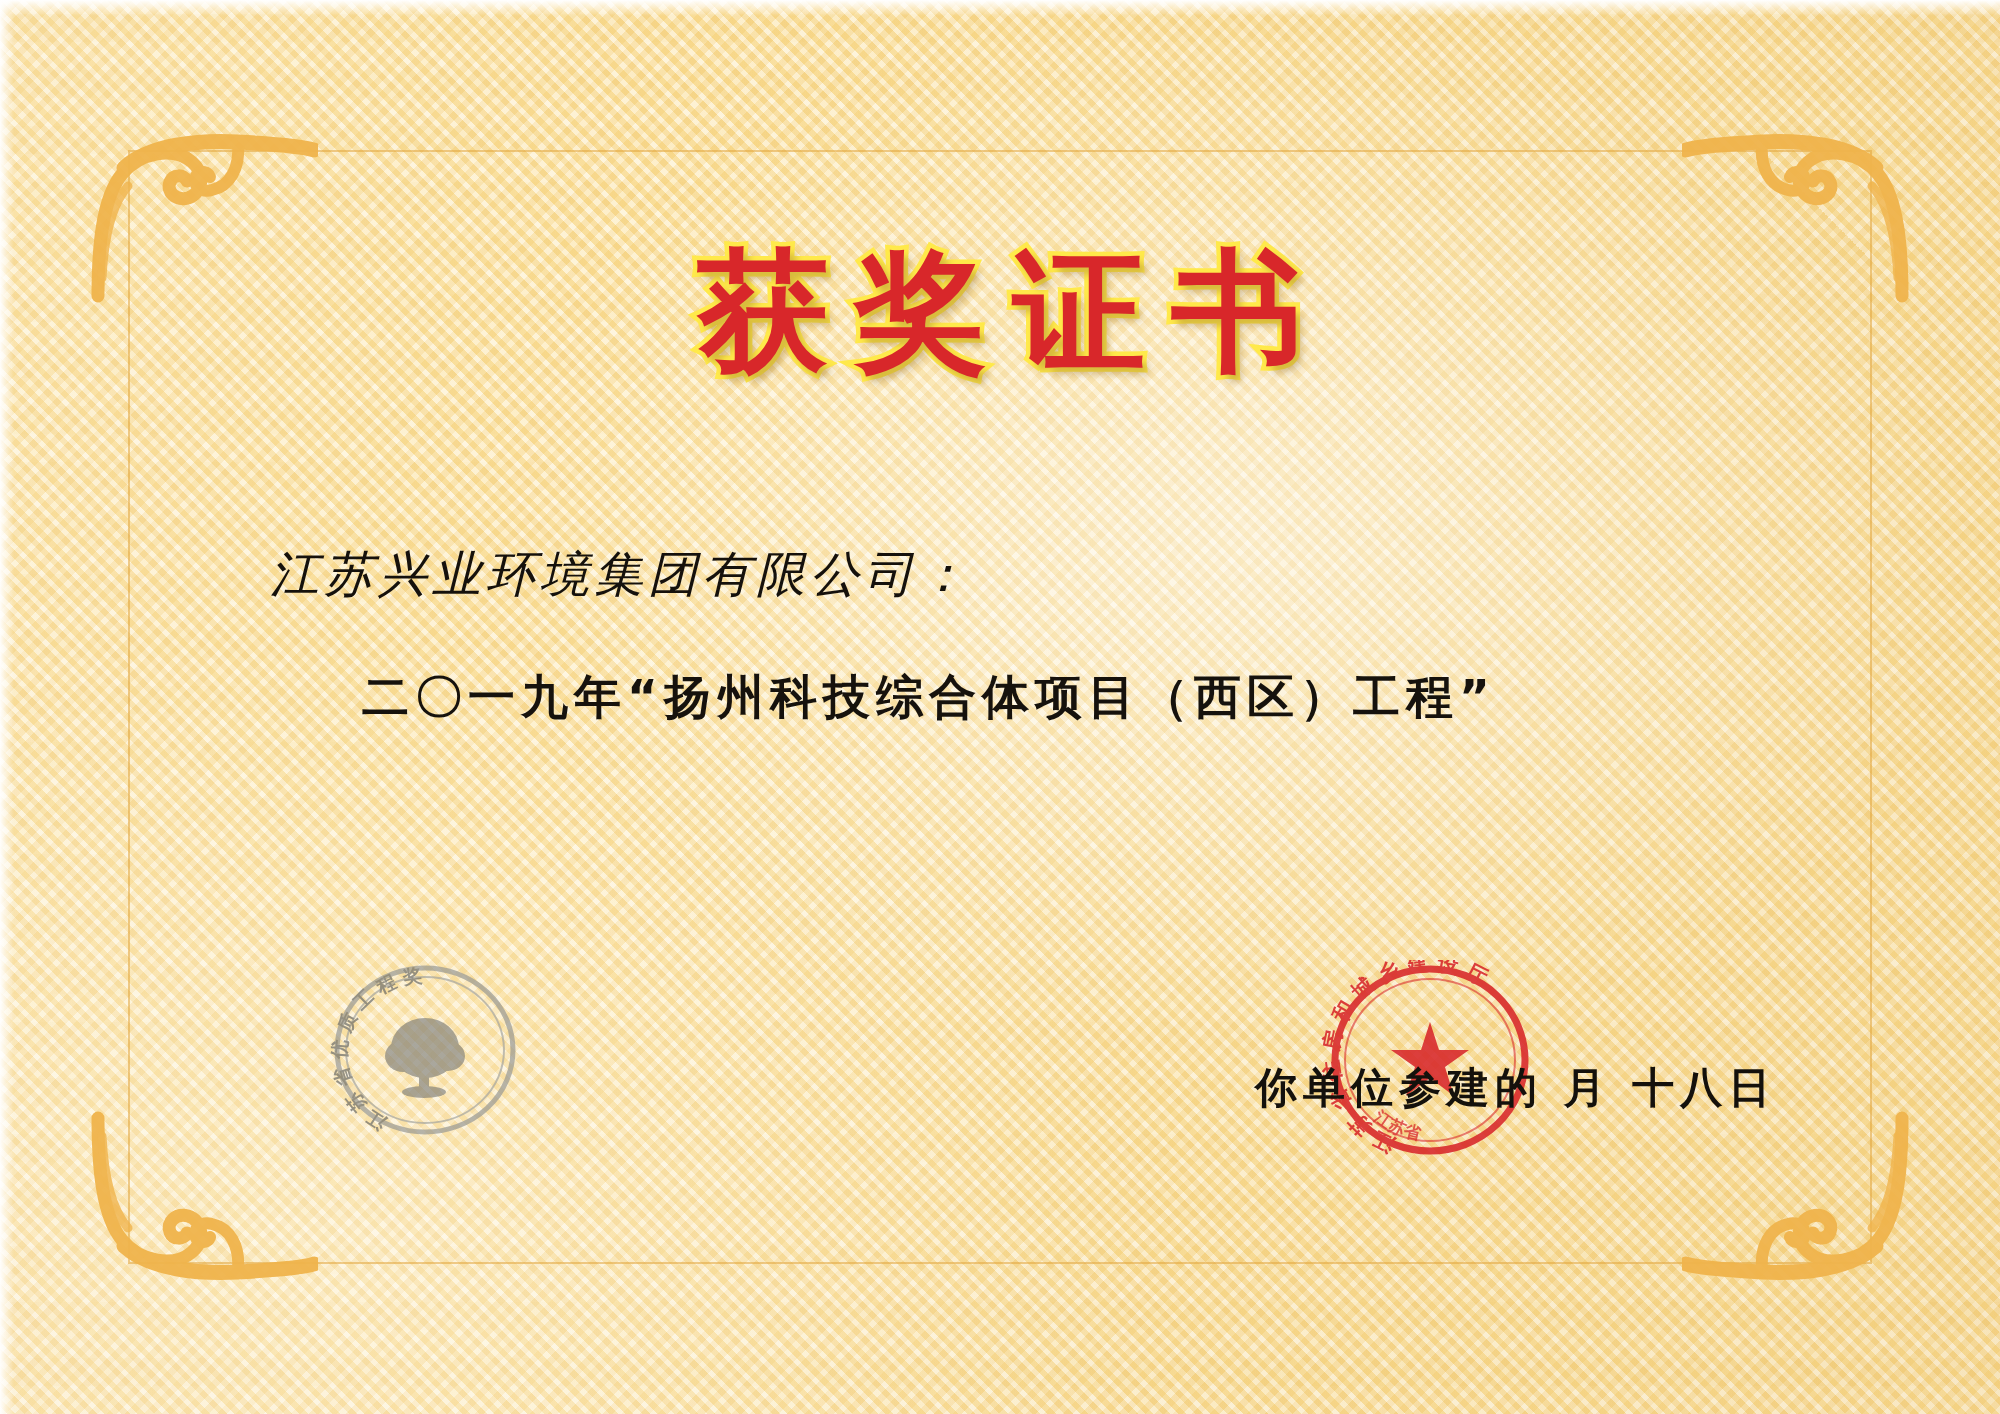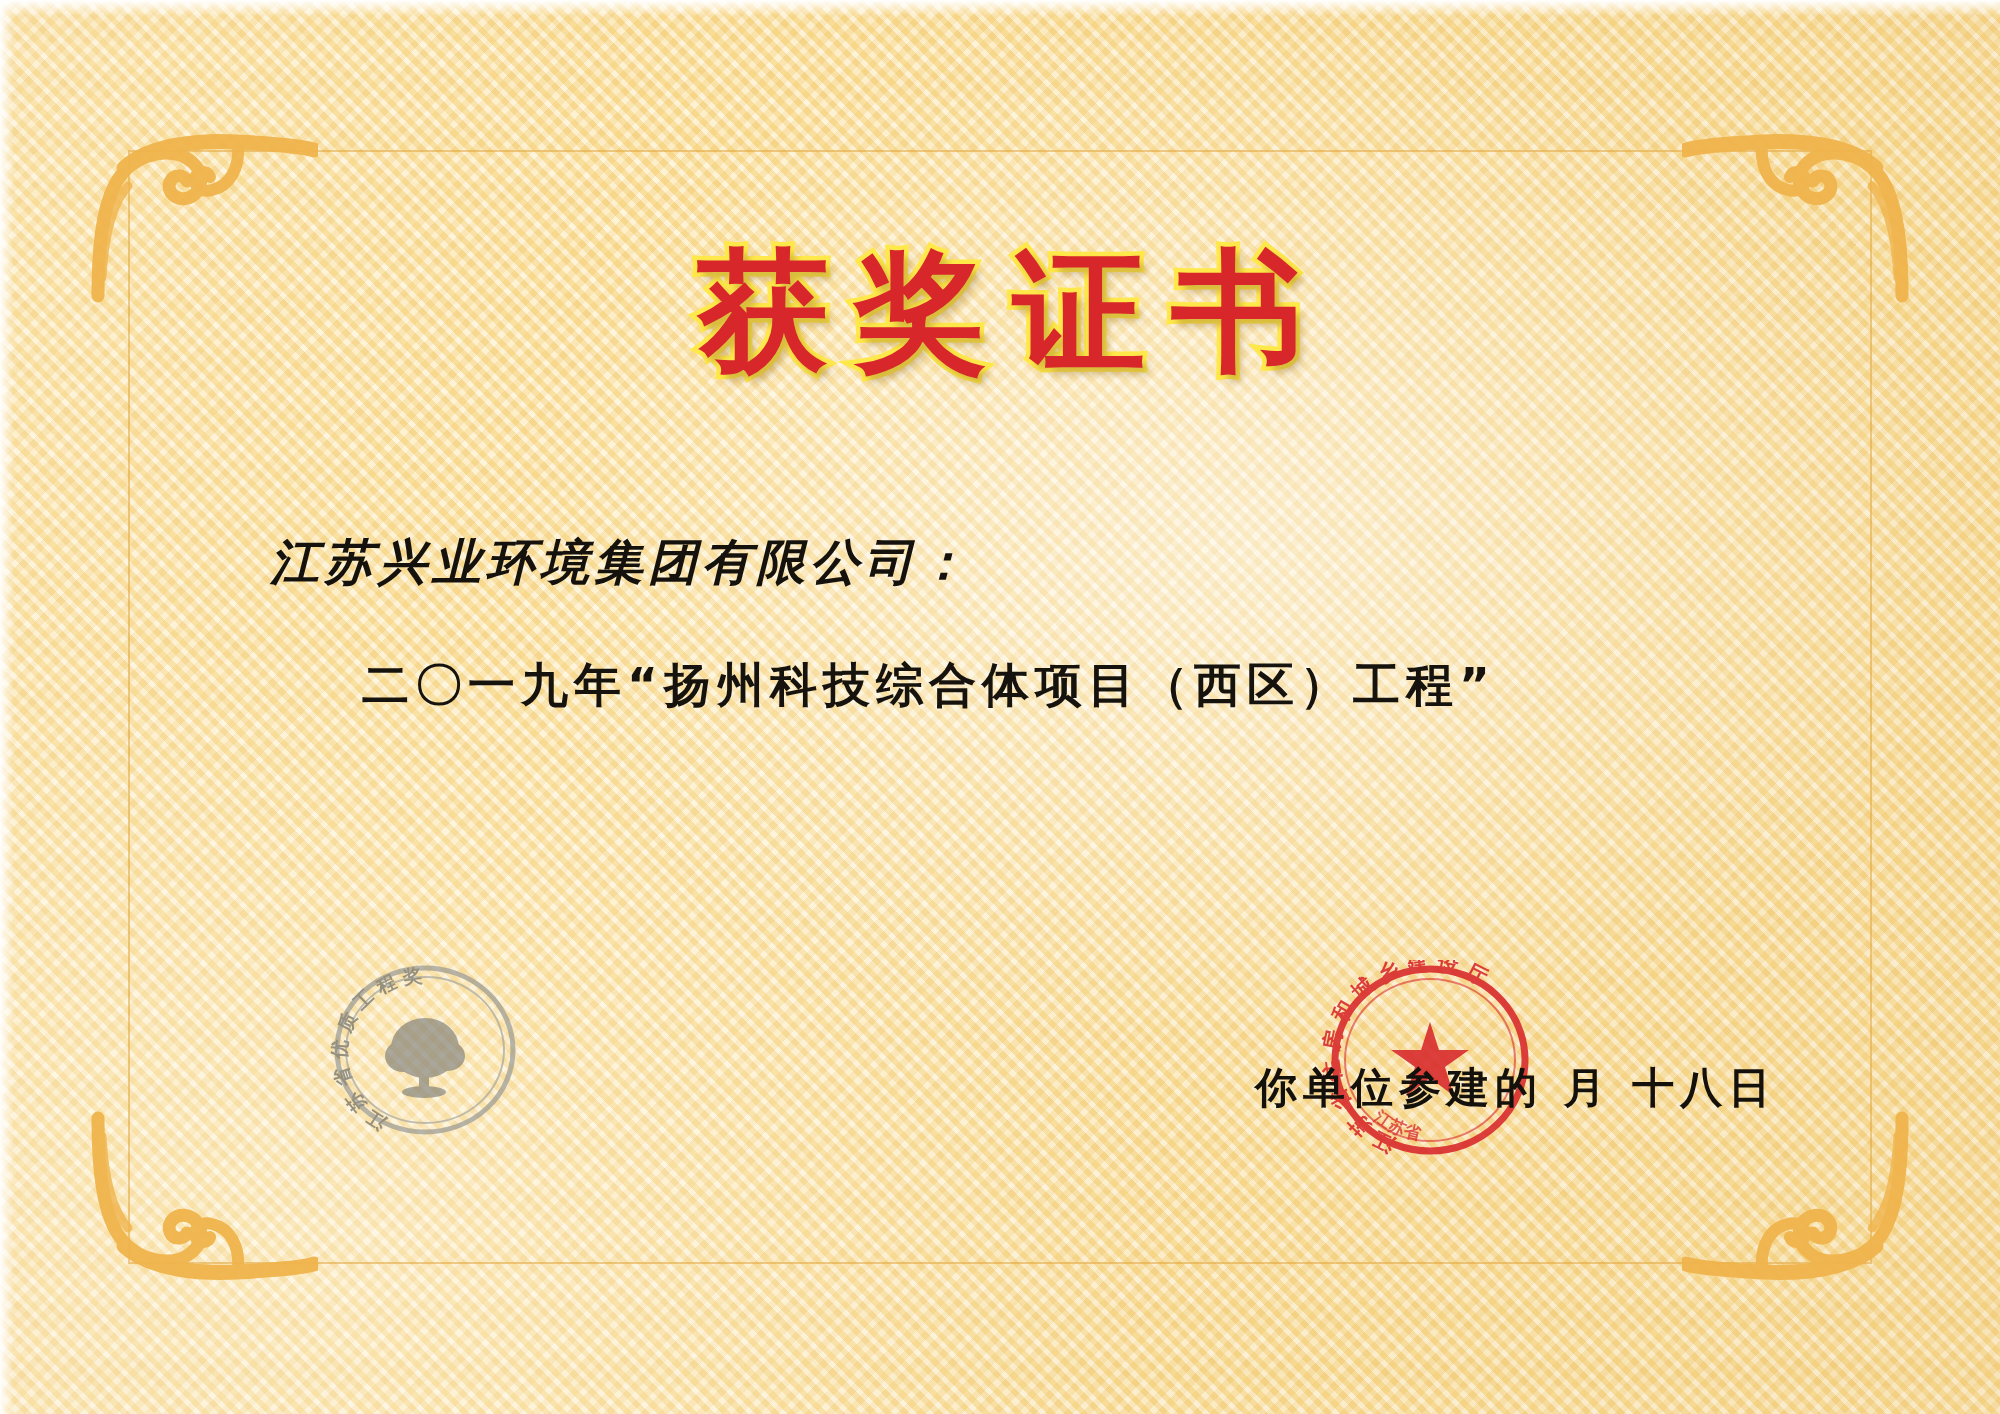--- a/index.html
+++ b/index.html
@@ -117,25 +117,26 @@
   #body-block {
     position: absolute;
     left: 270px;
     right: 200px;
     top: 530px;
     color: #16120d;
     font-family: "DejaVu Sans", sans-serif;
   }
   #recipient {
     font-size: 49px;
-    font-weight: bold;
+    font-weight: normal;
     letter-spacing: 5px;
     font-style: italic;
     color: #15110c;
     margin-bottom: 58px;
+    margin-top: 12px;
   }
   #line-1 {
     font-size: 47px;
     font-weight: bold;
     letter-spacing: 6px;
     margin-left: 92px;
     margin-bottom: 56px;
     white-space: nowrap;
   }
   #line-2 {

